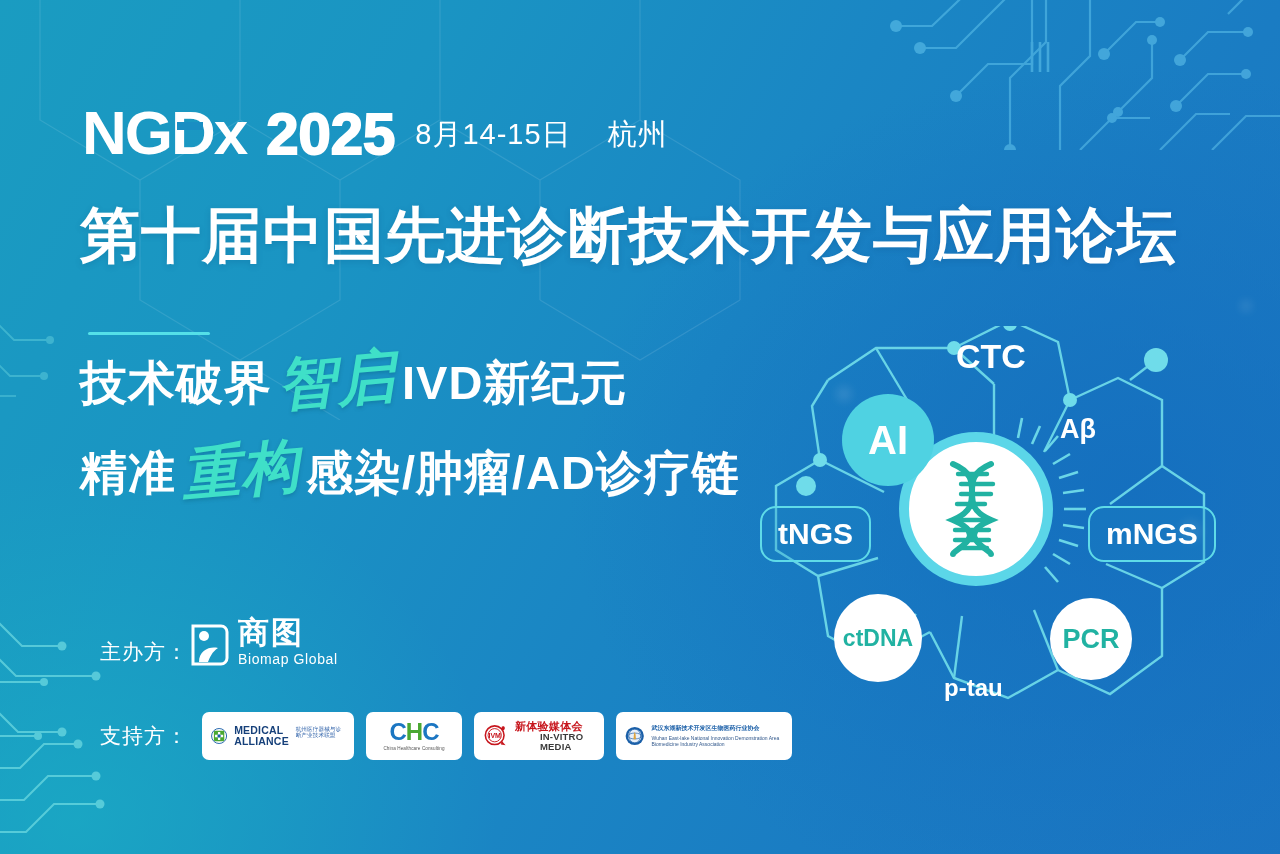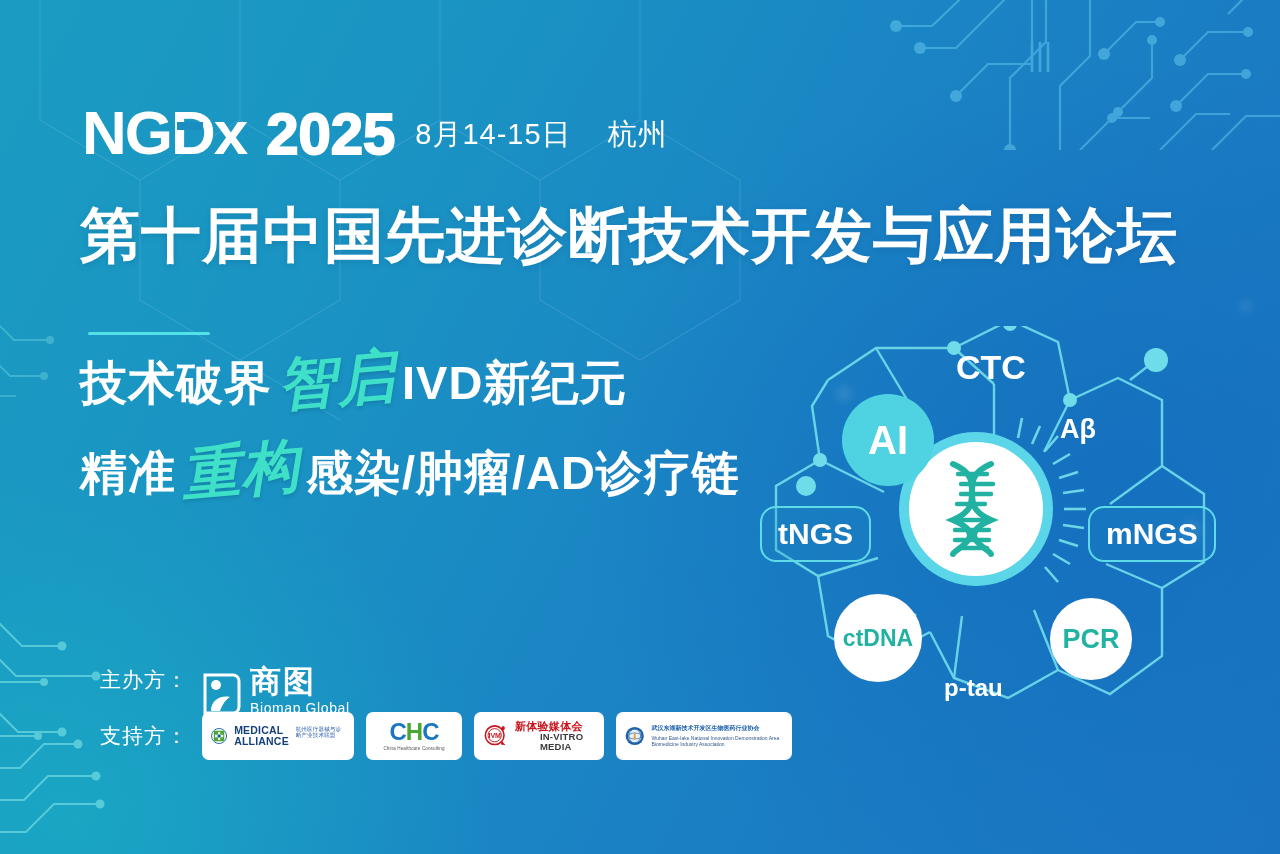--- a/index.html
+++ b/index.html
@@ -72,21 +72,21 @@
   .slogan-1{top:352px;}
   .slogan-2{top:442px;}
   .brush{
     font-family:"DejaVu Serif","Liberation Serif",serif;
     color:#3fe0c8;font-weight:bold;font-style:italic;
     font-size:58px;padding:0 6px;line-height:1;
     transform:rotate(-5deg) translateY(-4px);display:inline-block;
     text-shadow:0 2px 4px rgba(0,70,90,.25);
   }
   
-  .host-row{position:absolute;left:100px;top:666px;display:flex;align-items:flex-start;gap:14px;}
+  .host-row{position:absolute;left:100px;top:617px;display:flex;align-items:flex-end;gap:2px;}
   .host-label{color:#fff;font-size:21px;letter-spacing:1px;}
   .biomap{display:flex;align-items:flex-end;gap:8px;}
   .biomap-mark{width:40px;height:42px;}
   .biomap-txt{display:flex;flex-direction:column;line-height:1;}
   .biomap-cn{font-size:31px;color:#fff;font-weight:bold;letter-spacing:2px;}
   .biomap-en{font-size:14px;color:#fff;letter-spacing:.6px;margin-top:4px;}
 
   .sup-row{position:absolute;left:100px;top:712px;display:flex;align-items:center;gap:14px;}
   .sup-label{color:#fff;font-size:21px;letter-spacing:1px;}
   .logos{display:flex;align-items:center;gap:12px;}
@@ -112,21 +112,21 @@
   .wh-txt{display:flex;flex-direction:column;line-height:1.2;}
   .wh-cn{font-size:6px;color:#1a5fa8;font-weight:bold;}
   .wh-en{font-size:5px;color:#33598c;margin-top:2px;}
 
   
   .molecule{position:absolute;left:758px;top:326px;width:500px;height:404px;}
   .mol-label{
     position:absolute;color:#fff;font-weight:bold;white-space:nowrap;
     display:flex;align-items:center;justify-content:center;
   }
-  .lbl-ctc{left:198px;top:22px;font-size:34px;}
+  .lbl-ctc{left:198px;top:11px;font-size:34px;}
   .lbl-ab{left:302px;top:88px;font-size:27px;}
   .lbl-ptau{left:186px;top:348px;font-size:24px;}
   .pill{
     border:2.5px solid #5fdbe8;border-radius:16px;padding:9px 16px;
     font-size:30px;color:#fff;font-weight:bold;background:rgba(26,134,196,.25);
   }
   .lbl-tngs{left:2px;top:180px;}
   .lbl-mngs{left:330px;top:180px;}
   .circle-lbl{
     border-radius:50%;display:flex;align-items:center;justify-content:center;

